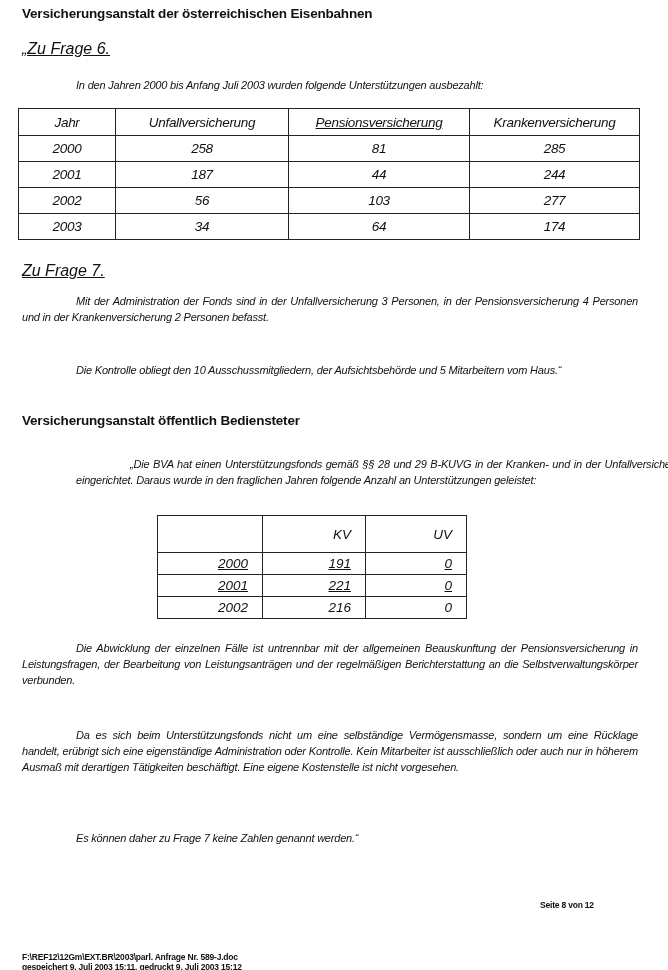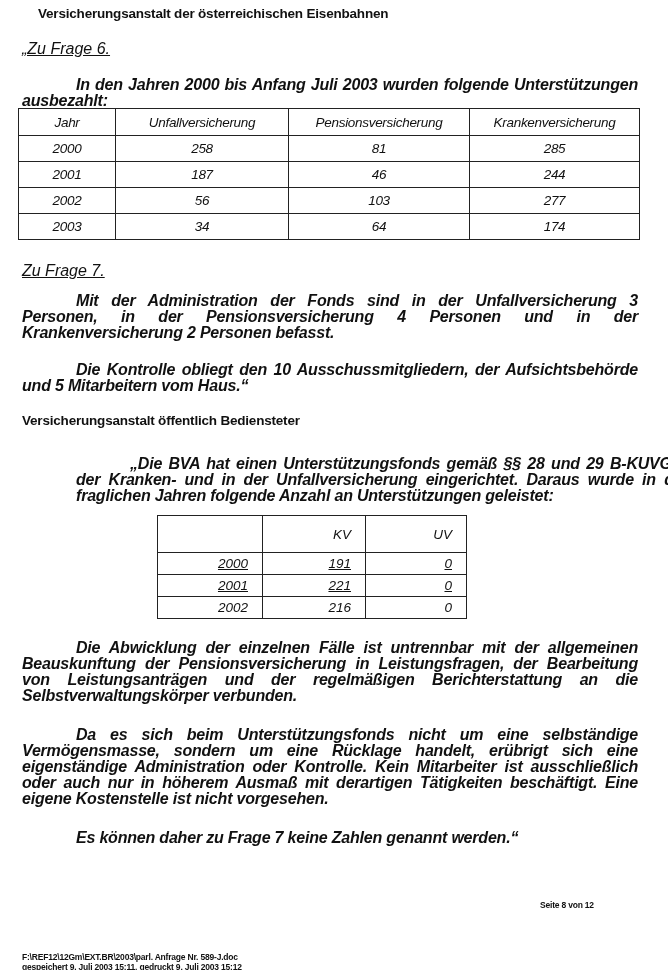--- a/index.html
+++ b/index.html
@@ -3,21 +3,21 @@
 <meta charset="utf-8">
 <style>
   html, body { margin: 0; padding: 0; background: #ffffff; }
   body {
     width: 668px; height: 970px; position: relative; overflow: hidden;
     font-family: "Liberation Sans", "DejaVu Sans", sans-serif;
     color: #111;
   }
   .abs { position: absolute; }
   .h-bold { font-weight: bold; font-size: 13.5px; letter-spacing: -0.2px; }
-  .ital { font-style: italic; font-size: 16px; line-height: 16px; letter-spacing: -0.2px; font-weight: bold; }
+  .ital { font-style: italic; font-size: 11px; line-height: 16px; letter-spacing: -0.2px; }
   .u { text-decoration: underline; font-style: italic; font-size: 16px; }
   .para { text-align: justify; }
   .indent { text-indent: 54px; }
   table.t1 {
     position: absolute; left: 18px; top: 108px; width: 622px;
     border-collapse: collapse; font-style: italic; font-size: 13.5px;
   }
   table.t1 td, table.t1 th {
     border: 1.5px solid #222; text-align: center; font-weight: normal;
     height: 25px; padding: 0; letter-spacing: -0.3px; margin-top: 8px;
@@ -31,44 +31,44 @@
     border: 1.5px solid #222; text-align: right; font-weight: normal;
     padding: 0 14px 0 0; height: 21px;
   }
   table.t2 th { height: 36px; }
   table.t2 td.num { text-decoration: underline; }
   .footer { font-size: 8.5px; font-weight: bold; line-height: 10px; letter-spacing: -0.2px; }
 </style>
 </head>
 <body>
 
-<div class="abs h-bold" style="left:22px; top:6px;margin-left:16px;">Versicherungsanstalt der österreichischen Eisenbahnen</div>
+<div class="abs h-bold" style="left:22px; top:6px;">Versicherungsanstalt der österreichischen Eisenbahnen</div>
 
 <div class="abs u" style="left:22px; top:40px;">„Zu Frage 6.</div>
 
 <div class="abs ital para indent" style="left:22px; top:77px; width:616px;">In den Jahren 2000 bis Anfang Juli 2003 wurden folgende Unterstützungen ausbezahlt:</div>
 
 <table class="t1">
   <tbody>
       <tr>
     <th style="width:96px;">Jahr</th>
     <th style="width:172px;">Unfallversicherung</th>
-    <th style="width:180px;">Pensionsversicherung</th>
+    <th style="width:180px;text-decoration:underline;">Pensionsversicherung</th>
     <th>Krankenversicherung</th>
   </tr>
   <tr>
     <td>2000</td>
     <td>258</td>
     <td>81</td>
     <td>285</td>
   </tr>
   <tr>
     <td>2001</td>
     <td>187</td>
-    <td>46</td>
+    <td>44</td>
     <td>244</td>
   </tr>
   <tr>
     <td>2002</td>
     <td>56</td>
     <td>103</td>
     <td>277</td>
   </tr>
   <tr>
     <td>2003</td>

